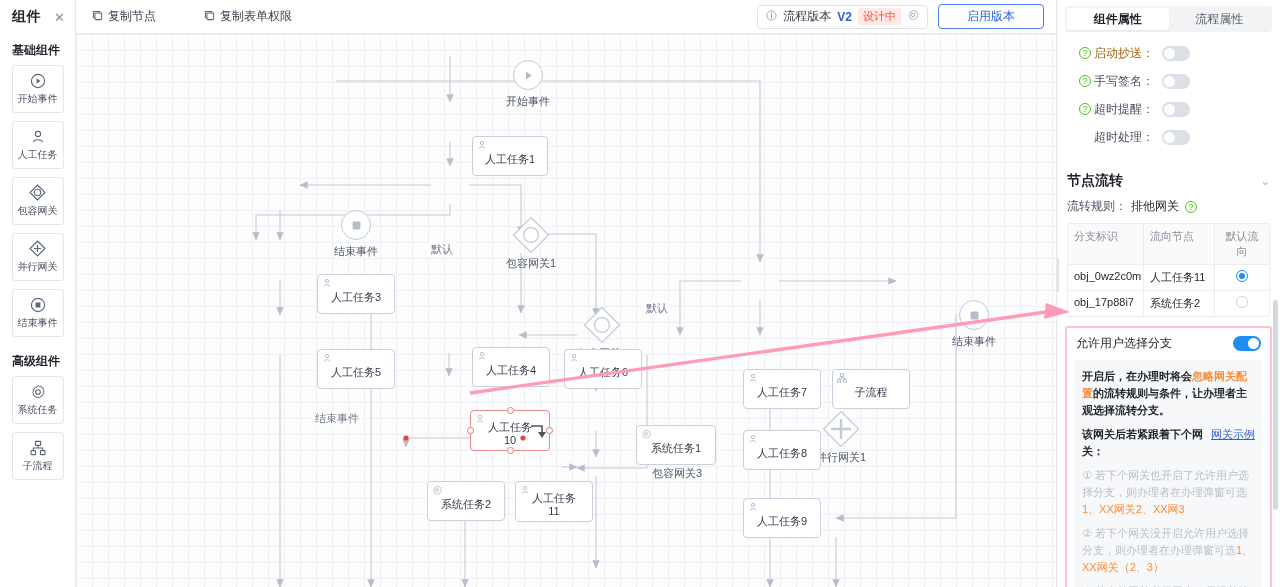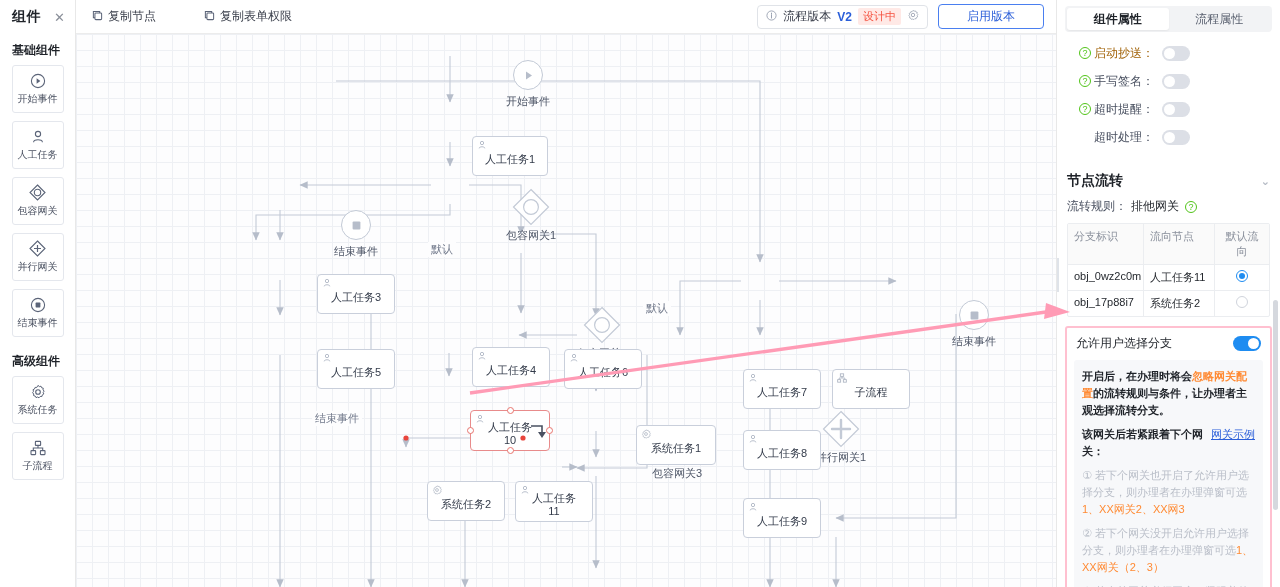--- a/index.html
+++ b/index.html
@@ -403,21 +403,21 @@
 
       <div class="node" style="left:265px;top:176px">
         <div class="circ">
           <svg width="11" height="11" viewBox="0 0 11 11">
               <rect x="1.6" y="1.6" width="7.8" height="7.8" rx="1" fill="#b6bdca"></rect>
             </svg>
         </div>
         <div class="nlabel" style="top:34px">结束事件</div>
       </div>
 
-      <div class="node gw" style="left:436px;top:154px">
+      <div class="node gw" style="left:436px;top:182px">
         <svg width="38" height="38" viewBox="0 0 38 38">
             <path d="M19 1.5 L36.5 19 L19 36.5 L1.5 19 Z" fill="#fff" stroke="#c3cad6" stroke-width="1.2"></path>
             <circle cx="19" cy="19" r="7.4" fill="none" stroke="#c3cad6" stroke-width="1.2"></circle>
           </svg>
         <div class="nlabel" style="top:40px">包容网关1</div>
       </div>
 
       <div class="node" style="left:241px;top:240px">
         <div class="task" style="width:78px">
           <span class="tic"><svg width="10" height="10" viewBox="0 0 12 12">

